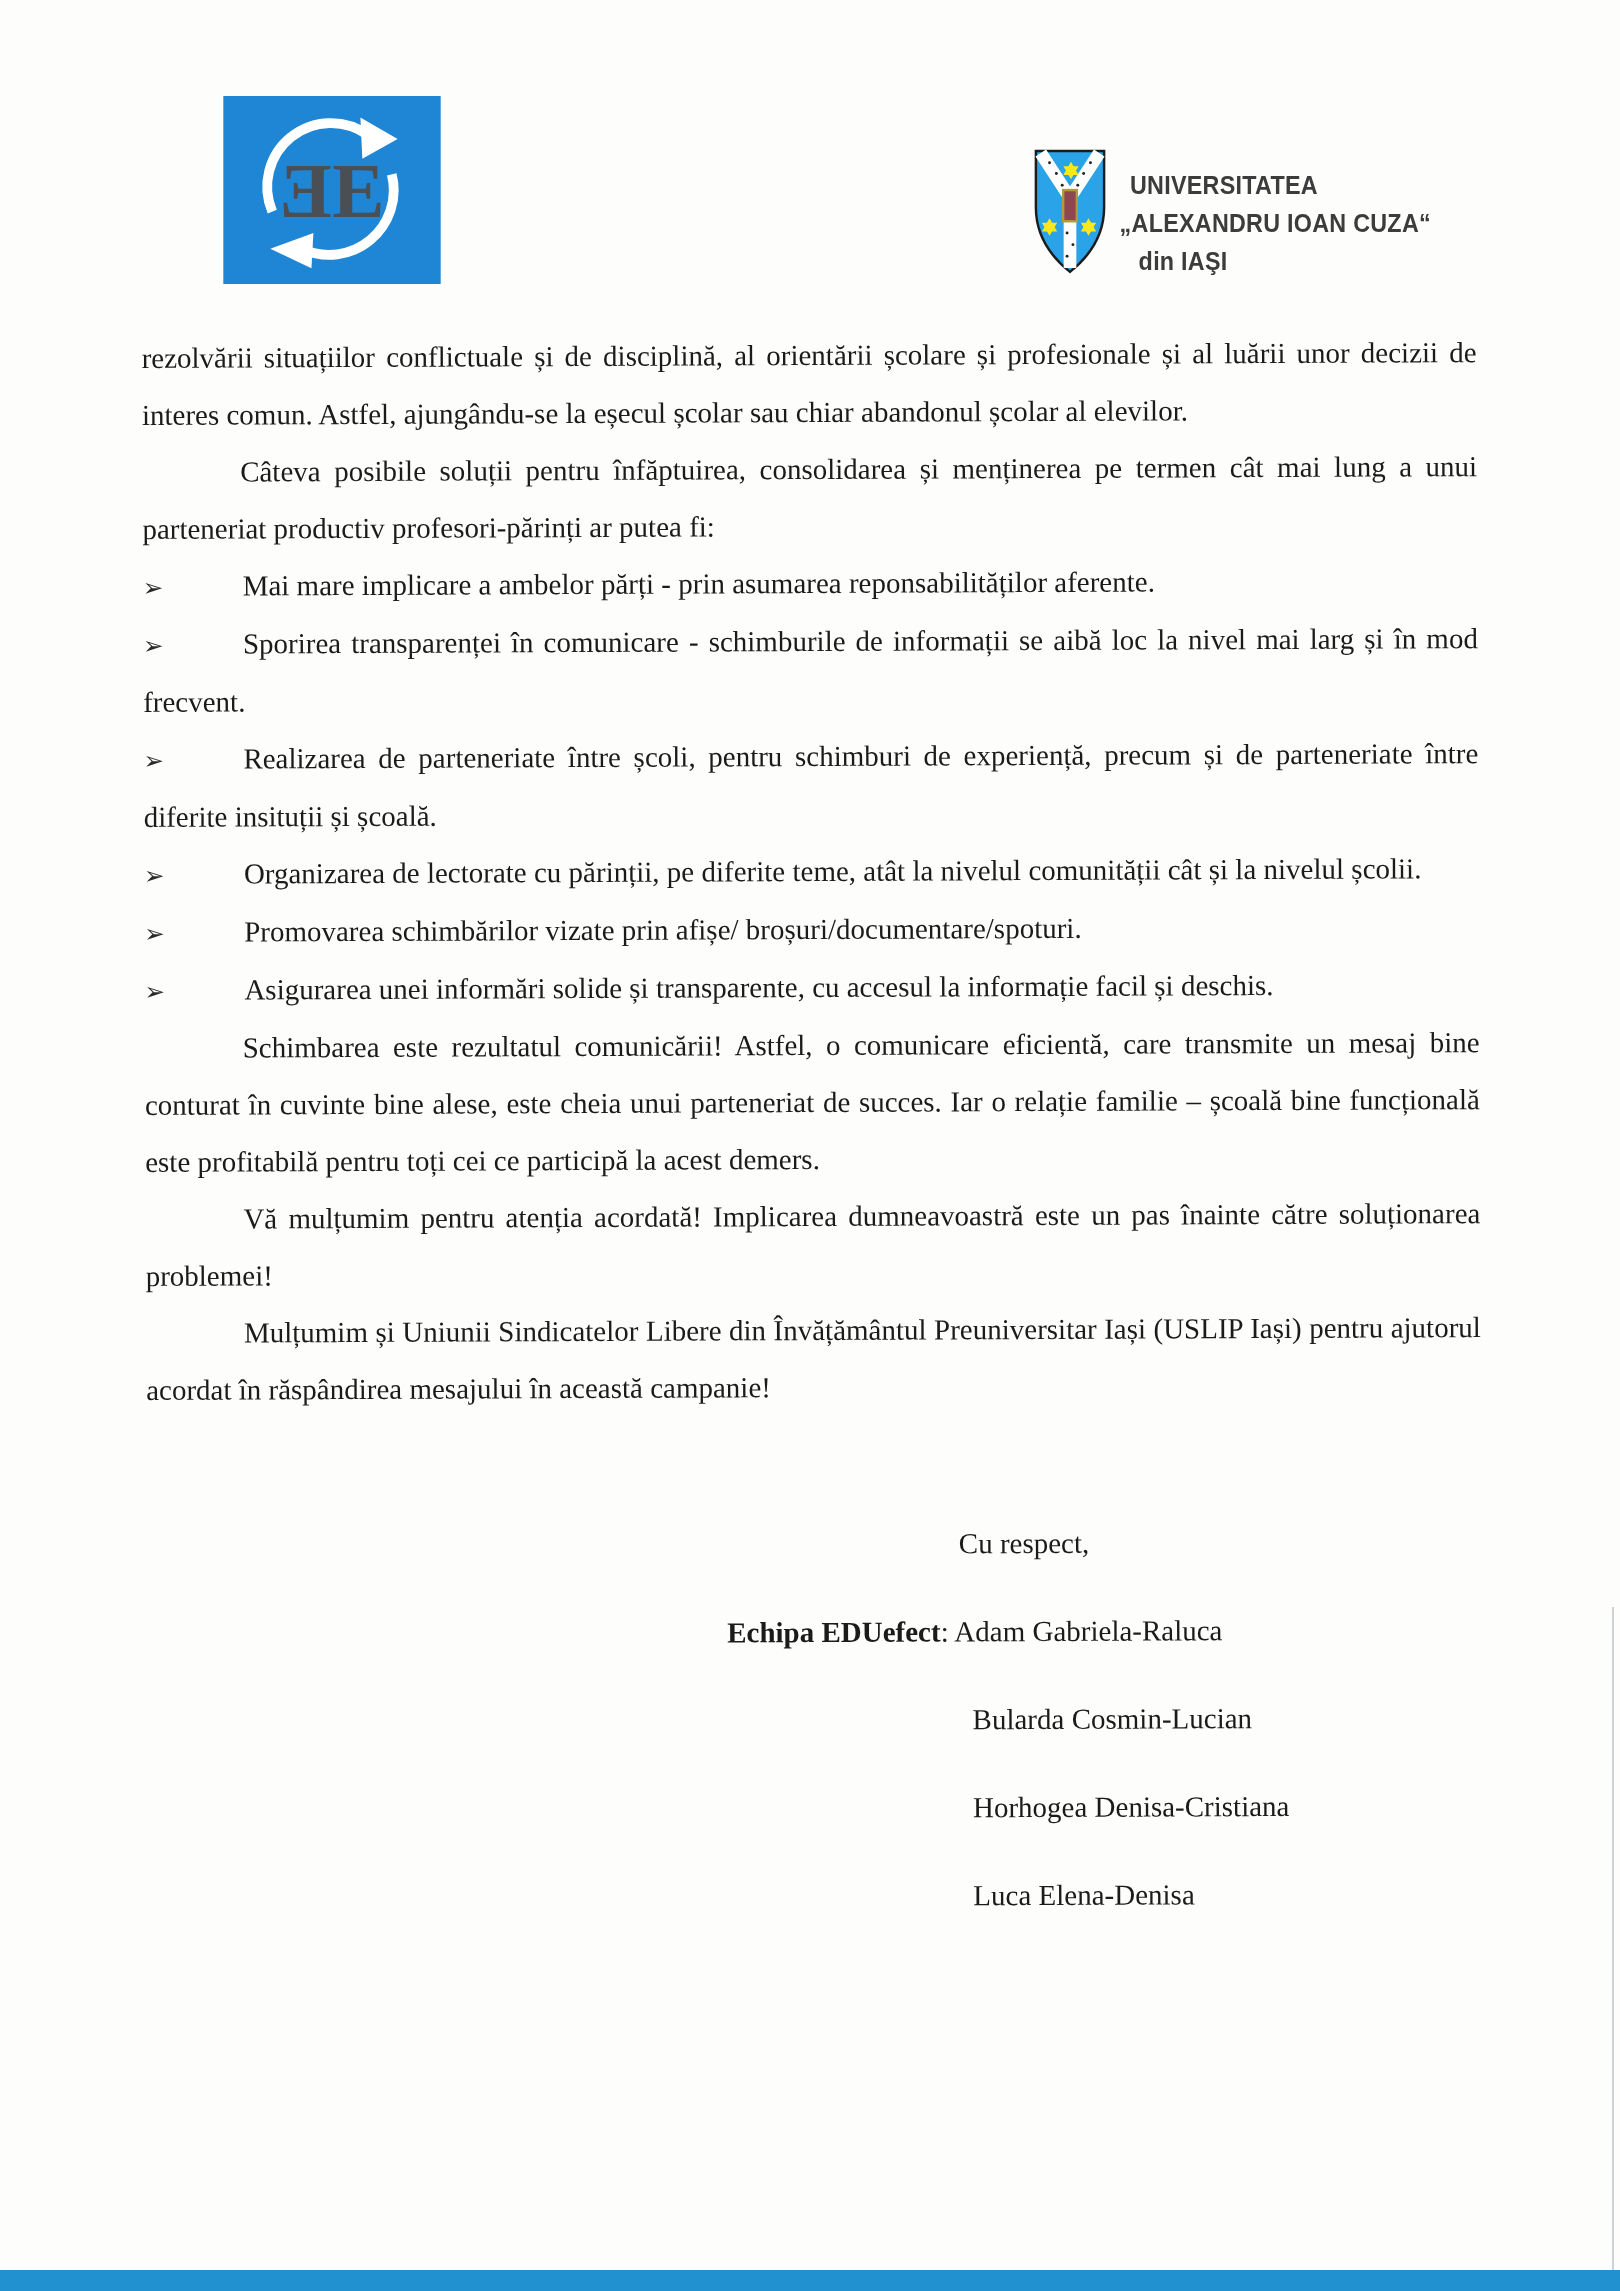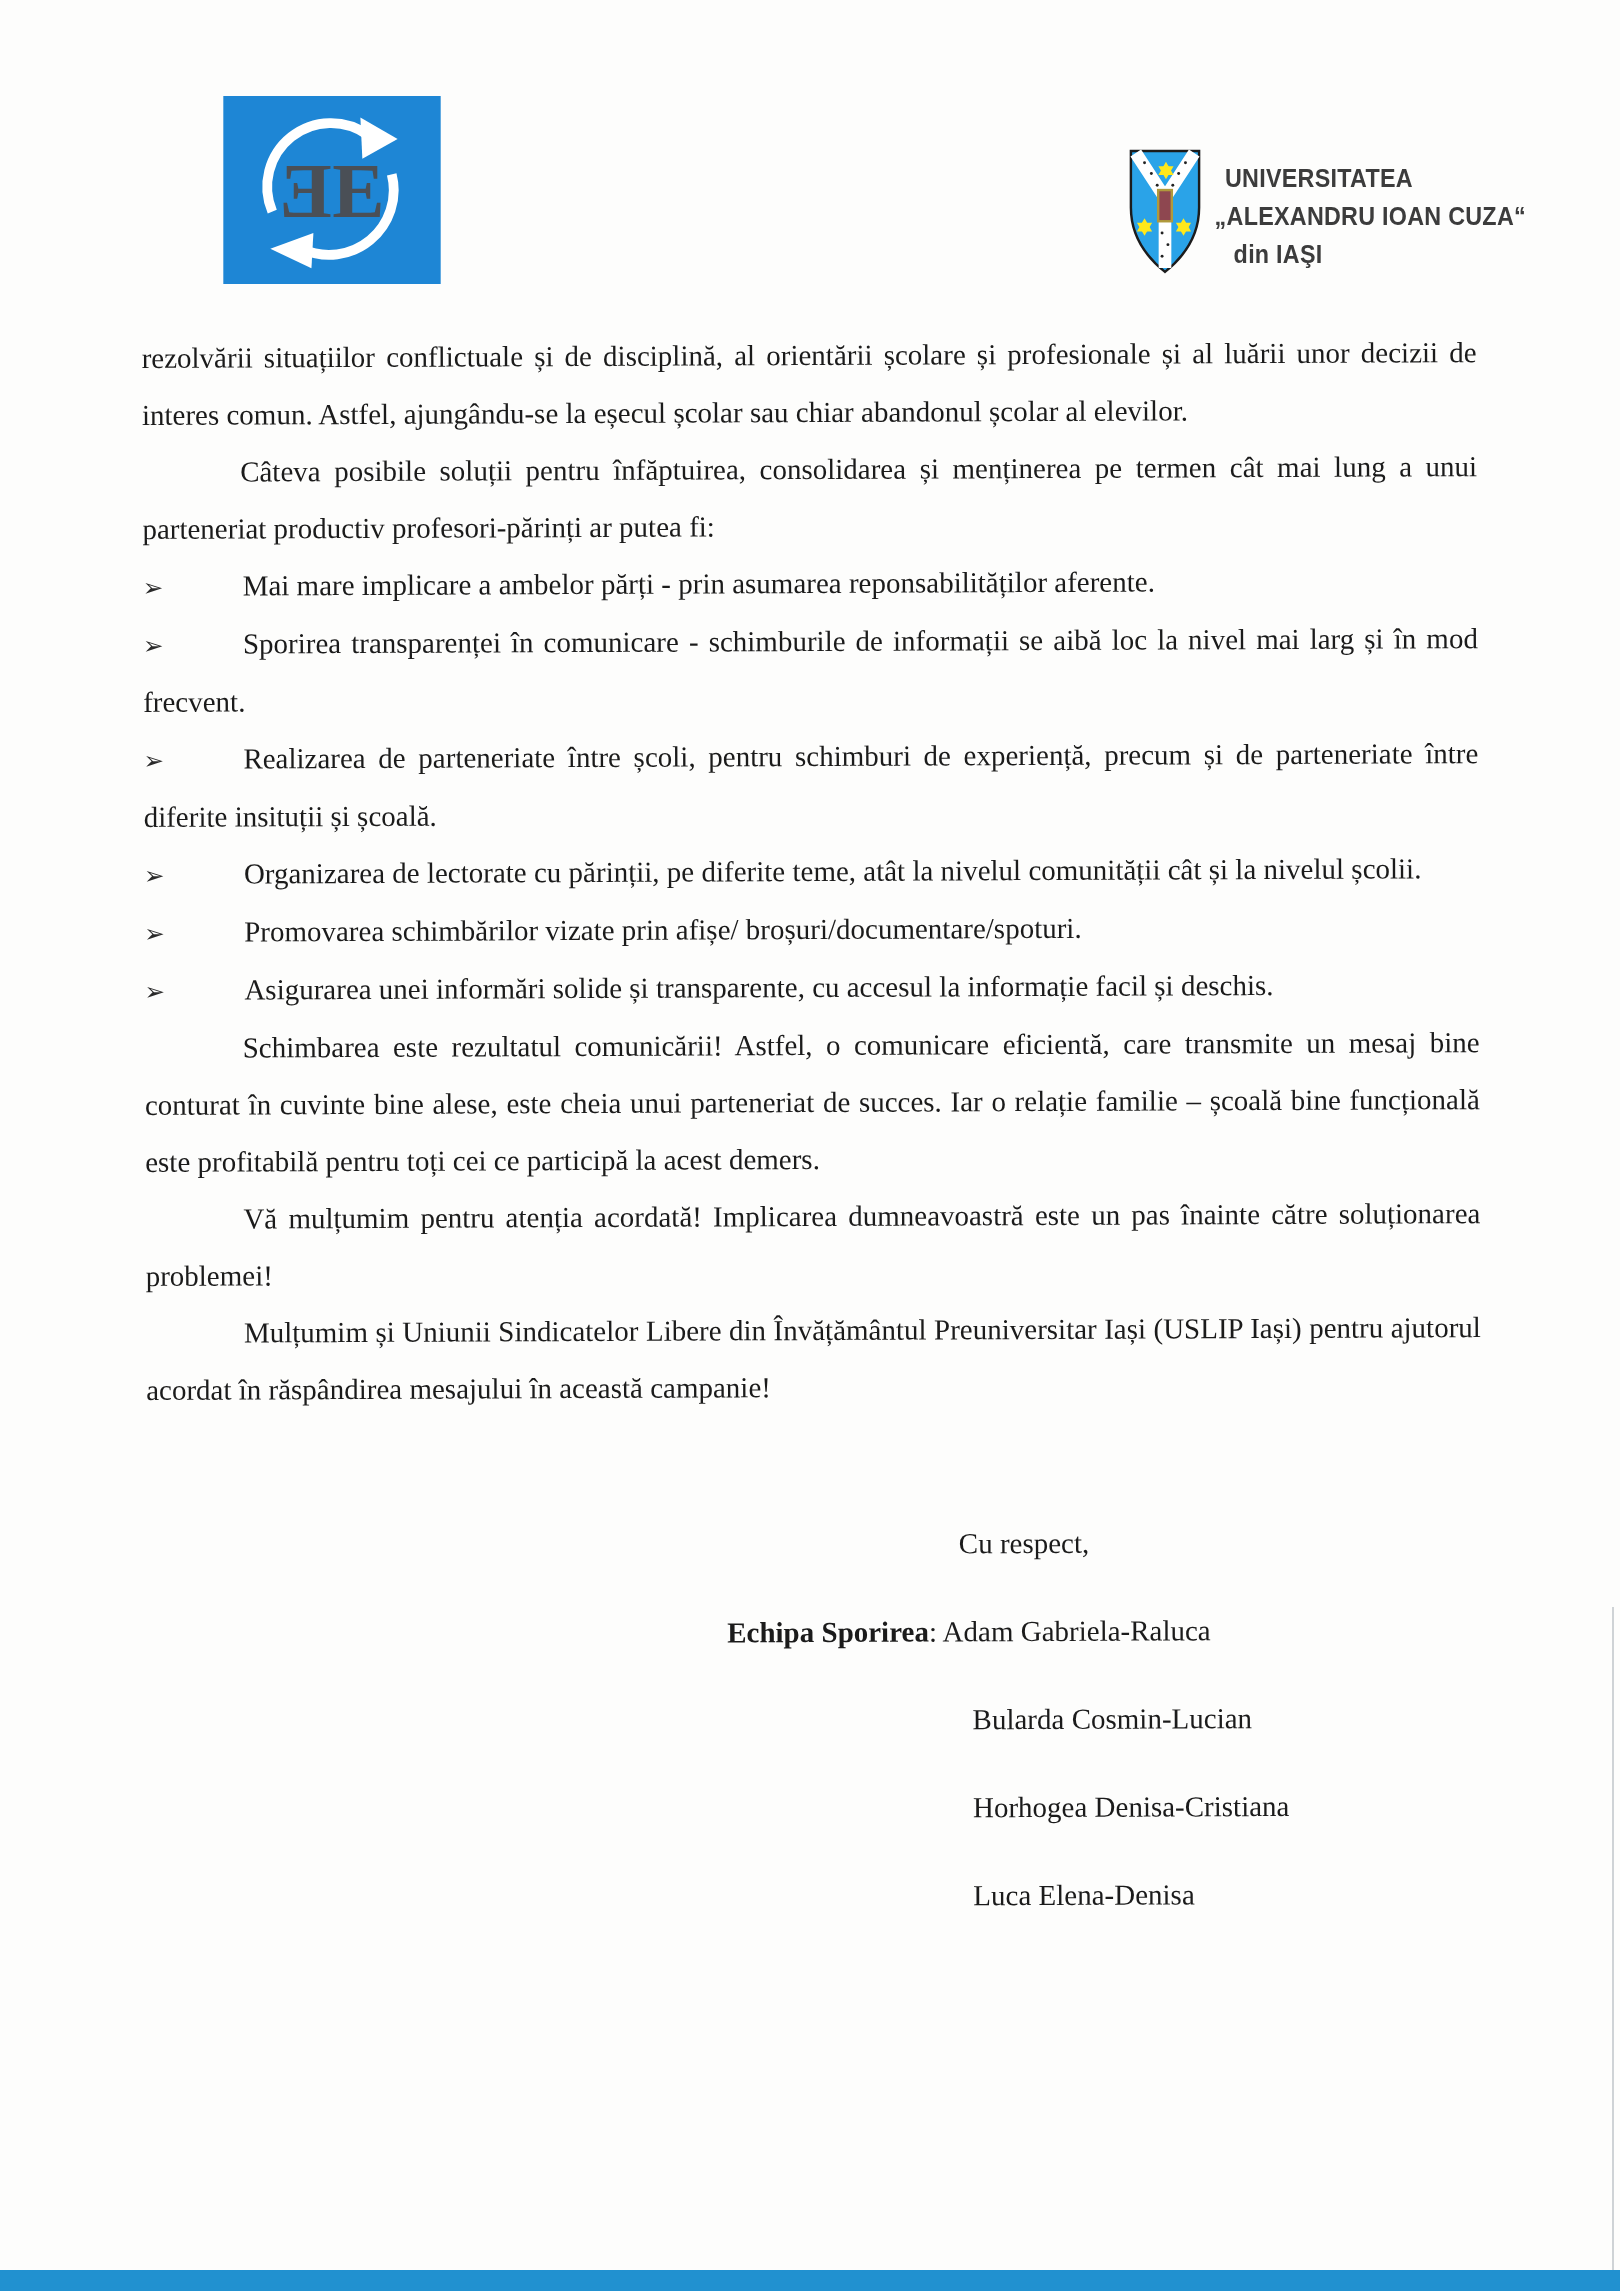--- a/index.html
+++ b/index.html
@@ -8,21 +8,21 @@
     width:1620px; height:2292px;
     margin:0 auto;
     background:#fdfdfc;
     overflow:hidden;
     font-family:"Liberation Serif","DejaVu Serif",serif;
     color:#1b1b1b;
   }
 
   
   .edu-logo { position:absolute; left:223px; top:96px; width:218px; height:188px; }
-  .uni-logo { position:absolute; left:1127px; top:147px; display:flex; align-items:center; }
+  .uni-logo { position:absolute; left:1032px; top:147px; display:flex; align-items:flex-end; }
   .uni-crest { flex:0 0 auto; }
   .uni-text {
     margin-left:21.6px; margin-top:5.9px;
     font-family:"Liberation Sans","DejaVu Sans",sans-serif;
     font-weight:700; color:#3c3c3c;
     font-size:26.5px; line-height:38px;
     transform:scaleX(0.88); transform-origin:left top;
     white-space:nowrap; letter-spacing:0.3px;
   }
   .uni-line2 { margin-left:-11.8px; }
@@ -131,21 +131,21 @@
       <span class="marker">➢</span><span>Asigurarea unei informări solide și transparente, cu accesul la informație facil și deschis.</span>
     </p>
 
     <p class="indent">Schimbarea este rezultatul comunicării! Astfel, o comunicare eficientă, care transmite un mesaj bine conturat în cuvinte bine alese, este cheia unui parteneriat de succes. Iar o relație familie – școală bine funcțională este profitabilă pentru toți cei ce participă la acest demers.</p>
     <p class="indent">Vă mulțumim pentru atenția acordată! Implicarea dumneavoastră este un pas înainte către soluționarea problemei!</p>
     <p class="indent">Mulțumim și Uniunii Sindicatelor Libere din Învățământul Preuniversitar Iași (USLIP Iași) pentru ajutorul acordat în răspândirea mesajului în această campanie!</p>
 
     <div class="signature">
       <div class="sig-salutation">Cu respect,</div>
       <div class="sig-team">
-        <b>Echipa Sporirea</b><span>: Adam Gabriela-Raluca</span>
+        <b>Echipa EDUefect</b><span>: Adam Gabriela-Raluca</span>
       </div>
       <div class="sig-member">Bularda Cosmin-Lucian</div>
       <div class="sig-member">Horhogea Denisa-Cristiana</div>
       <div class="sig-member">Luca Elena-Denisa</div>
     </div>
   </div>
 
   <div class="scan-edge"></div>
   <div class="bottom-bar"></div>
 </div>

